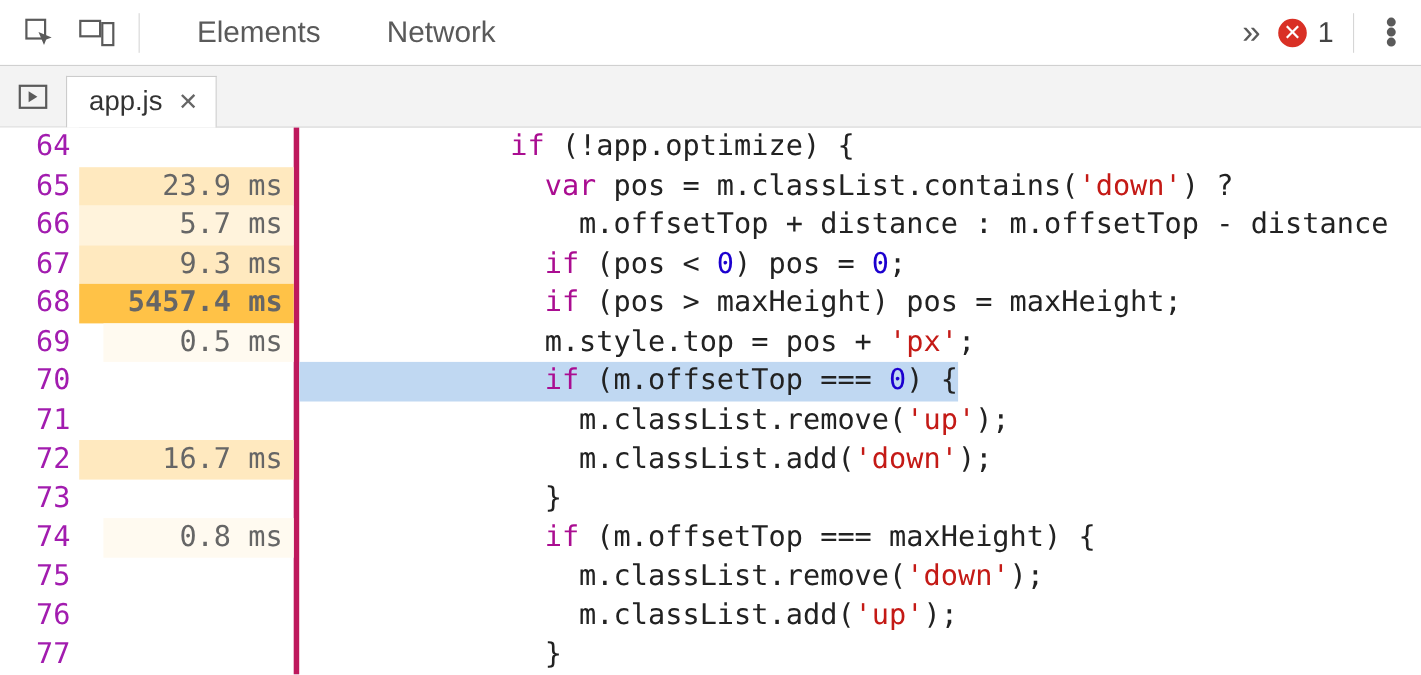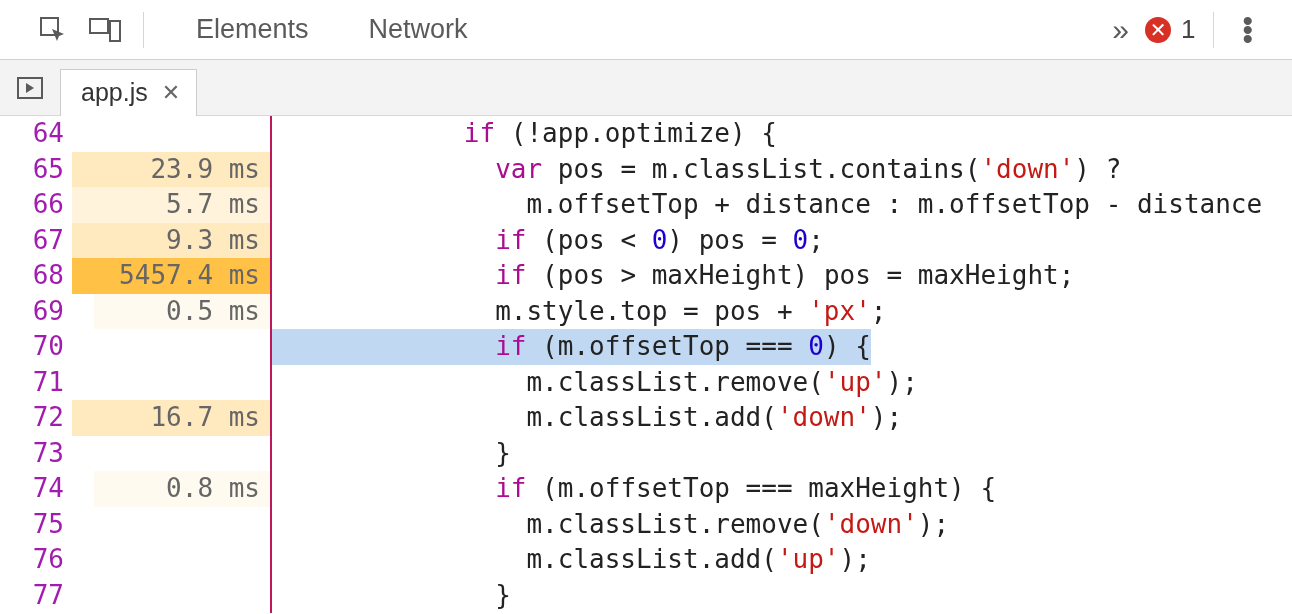--- a/index.html
+++ b/index.html
@@ -11,21 +11,21 @@
     color: #333;
     background: #fff;
     overflow: hidden;
   }
   
   .toolbar {
     display: flex;
     align-items: center;
     height: 60px;
     border-bottom: 1px solid #d0d0d0;
-    padding: 0 27px;
+    padding: 0 10px;
     background: #fff;
     user-select: none;
   }
   .tb-icon {
     width: 40px; height: 40px;
     display: flex; align-items: center; justify-content: center;
     color: #5a5a5a;
     margin: 0 6px;
   }
   .tb-sep {
@@ -127,35 +127,35 @@
   .gutter-ln {
     width: 72px;
     text-align: right;
     color: #a21caf;
     background: #fff;
   }
   .gutter-time {
     width: 200px;
     text-align: right;
     color: #666;
-    border-right: 2px solid #be185d;
+    border-right: 5px solid #be185d;
   }
   .gutter-time .cell { padding-right: 10px; }
   .code-body { flex: 1 1 auto; position: relative; }
   .row { height: 35.5px; }
   .cell { height: 35.5px; padding-right: 8px; }
   .code-line { height: 35.5px; color: #222; padding-left: 4px; }
   .code-line.exec-hl { background: #c0d8f2; display: inline-block; }
 
   
   .t0 { background: transparent; }
   .t1 { background: #fffaf0; margin-left: 22px; }
   .t2 { background: #fff3dc; }
   .t3 { background: #ffe9bf; }
-  .t5 { background: #ffc247; font-weight: 400; }
+  .t5 { background: #ffc247; font-weight: 700; }
 
   
   .kw  { color: #aa0d91; }   
   .num { color: #1c00cf; }
   .str { color: #c41a16; }
   .pln { color: #222; }
 
   svg { display: block; }
 </style>
 </head>

